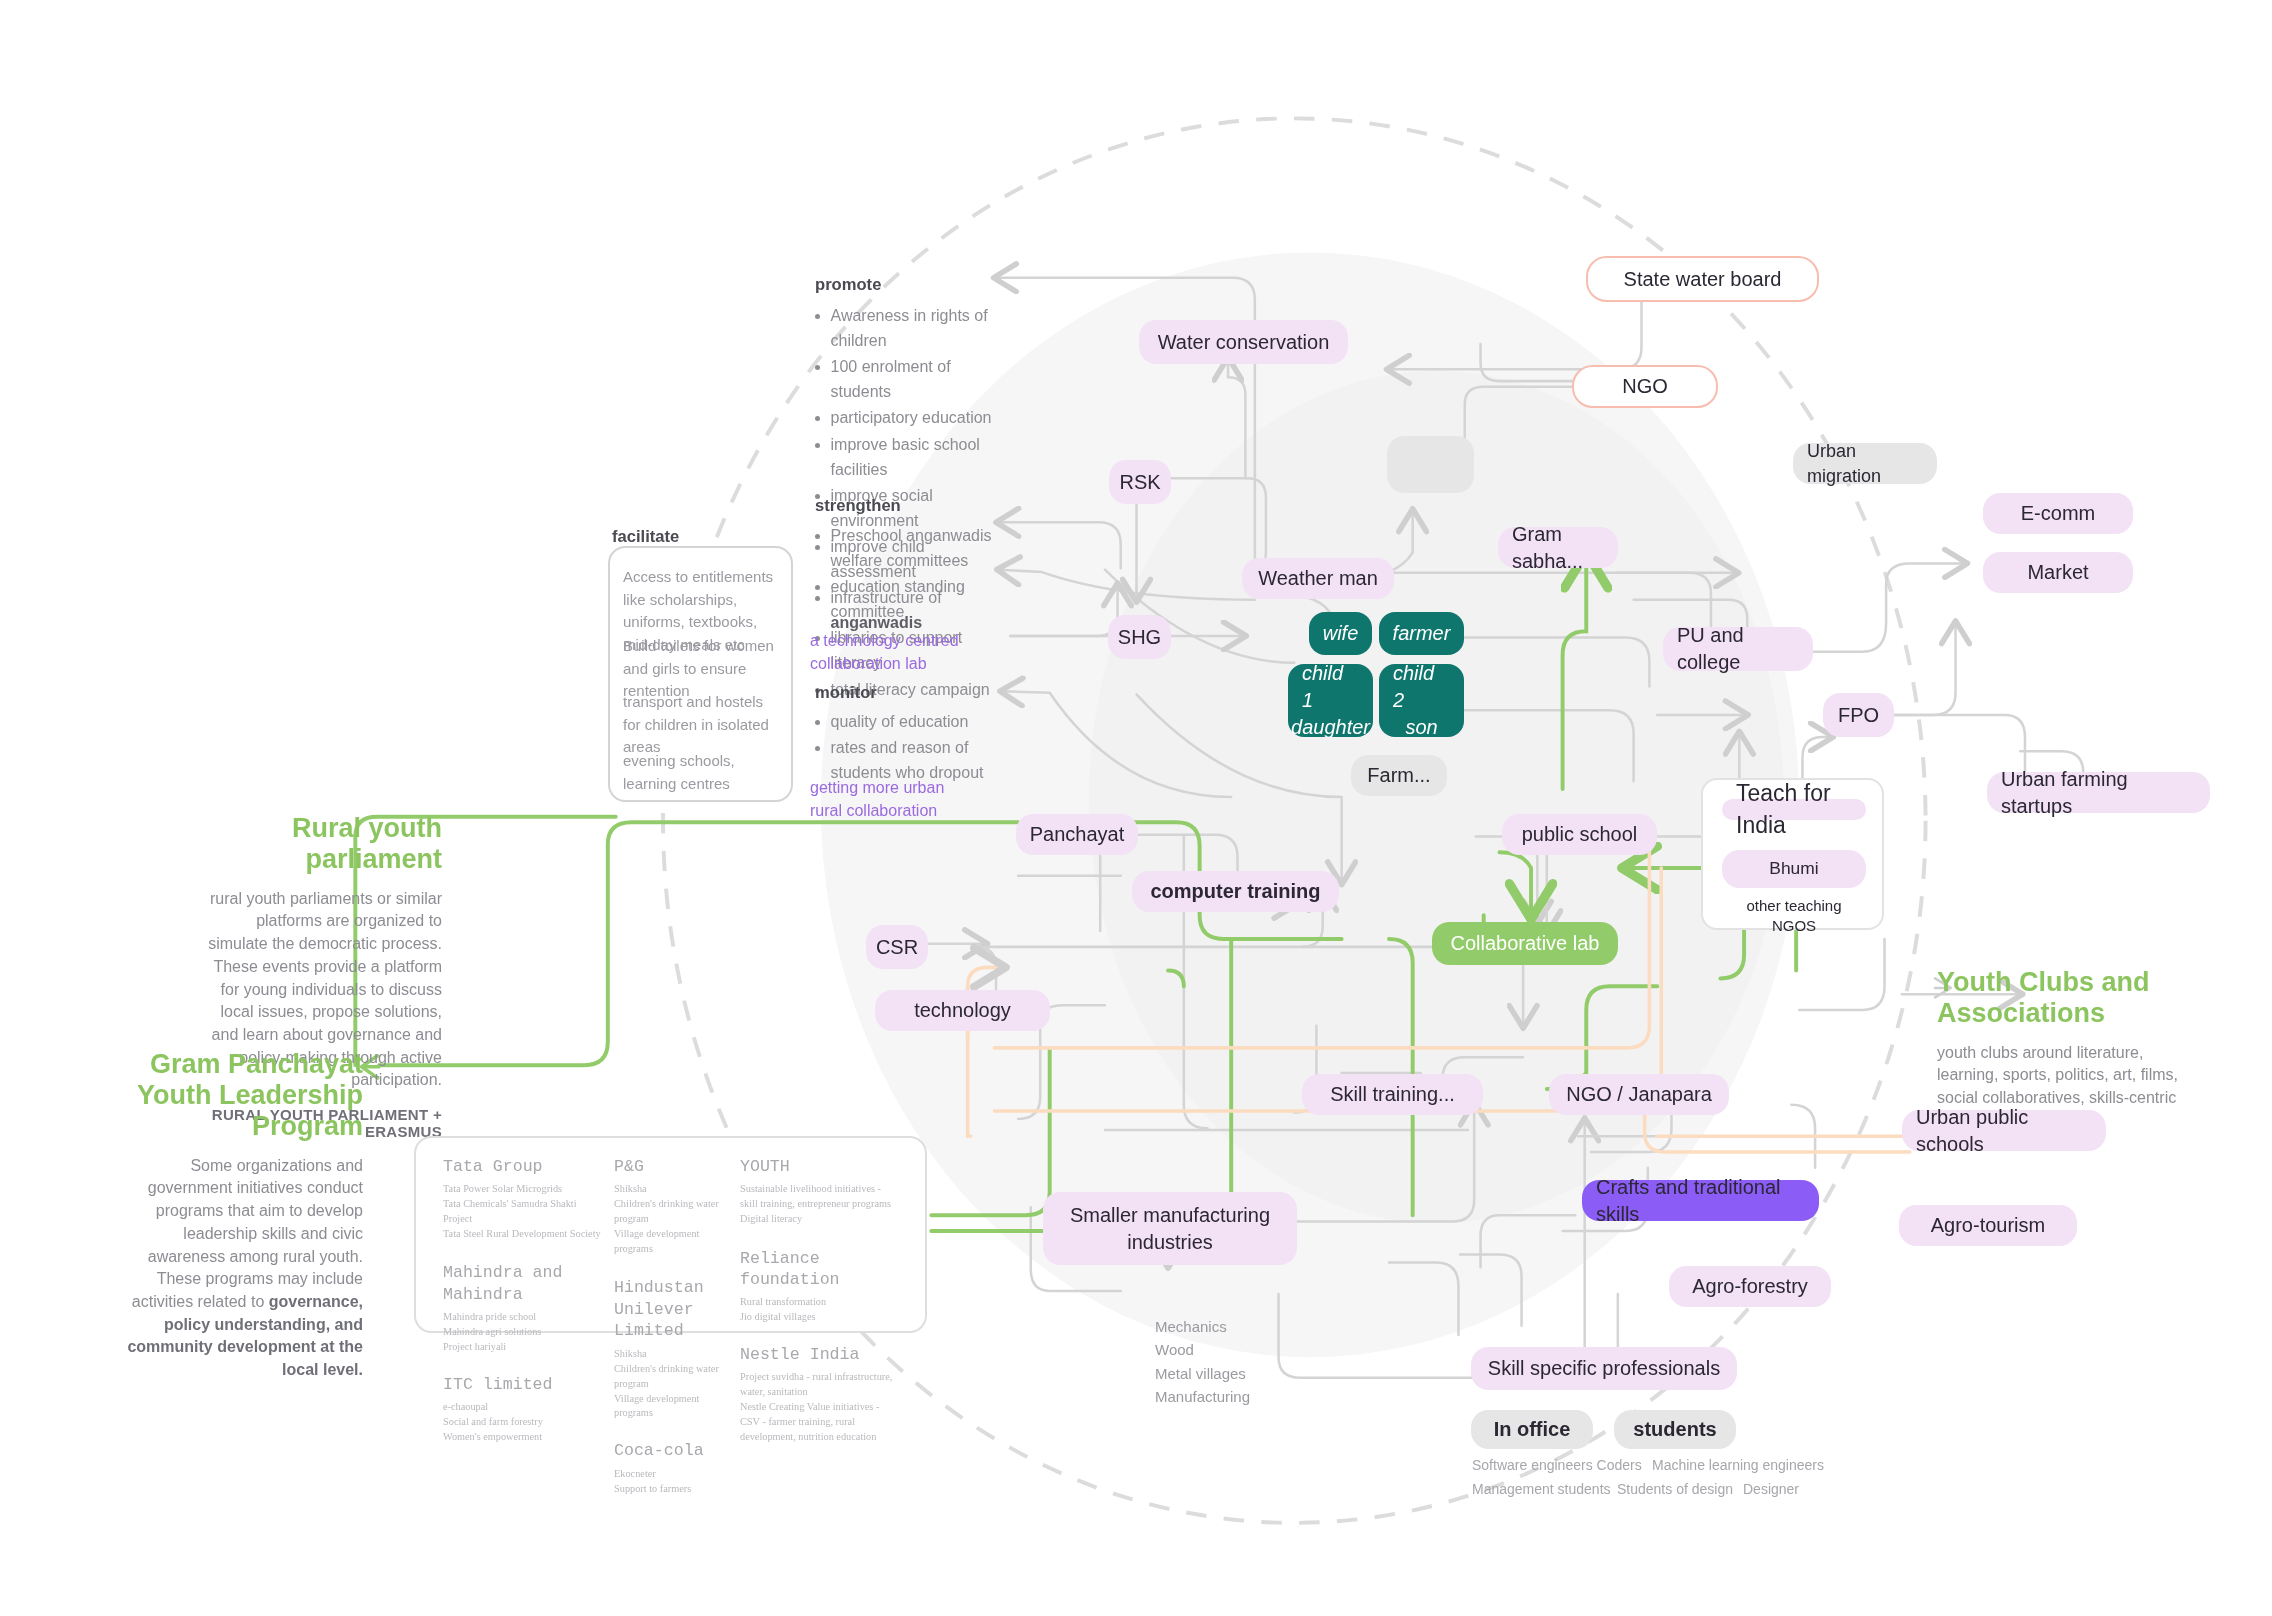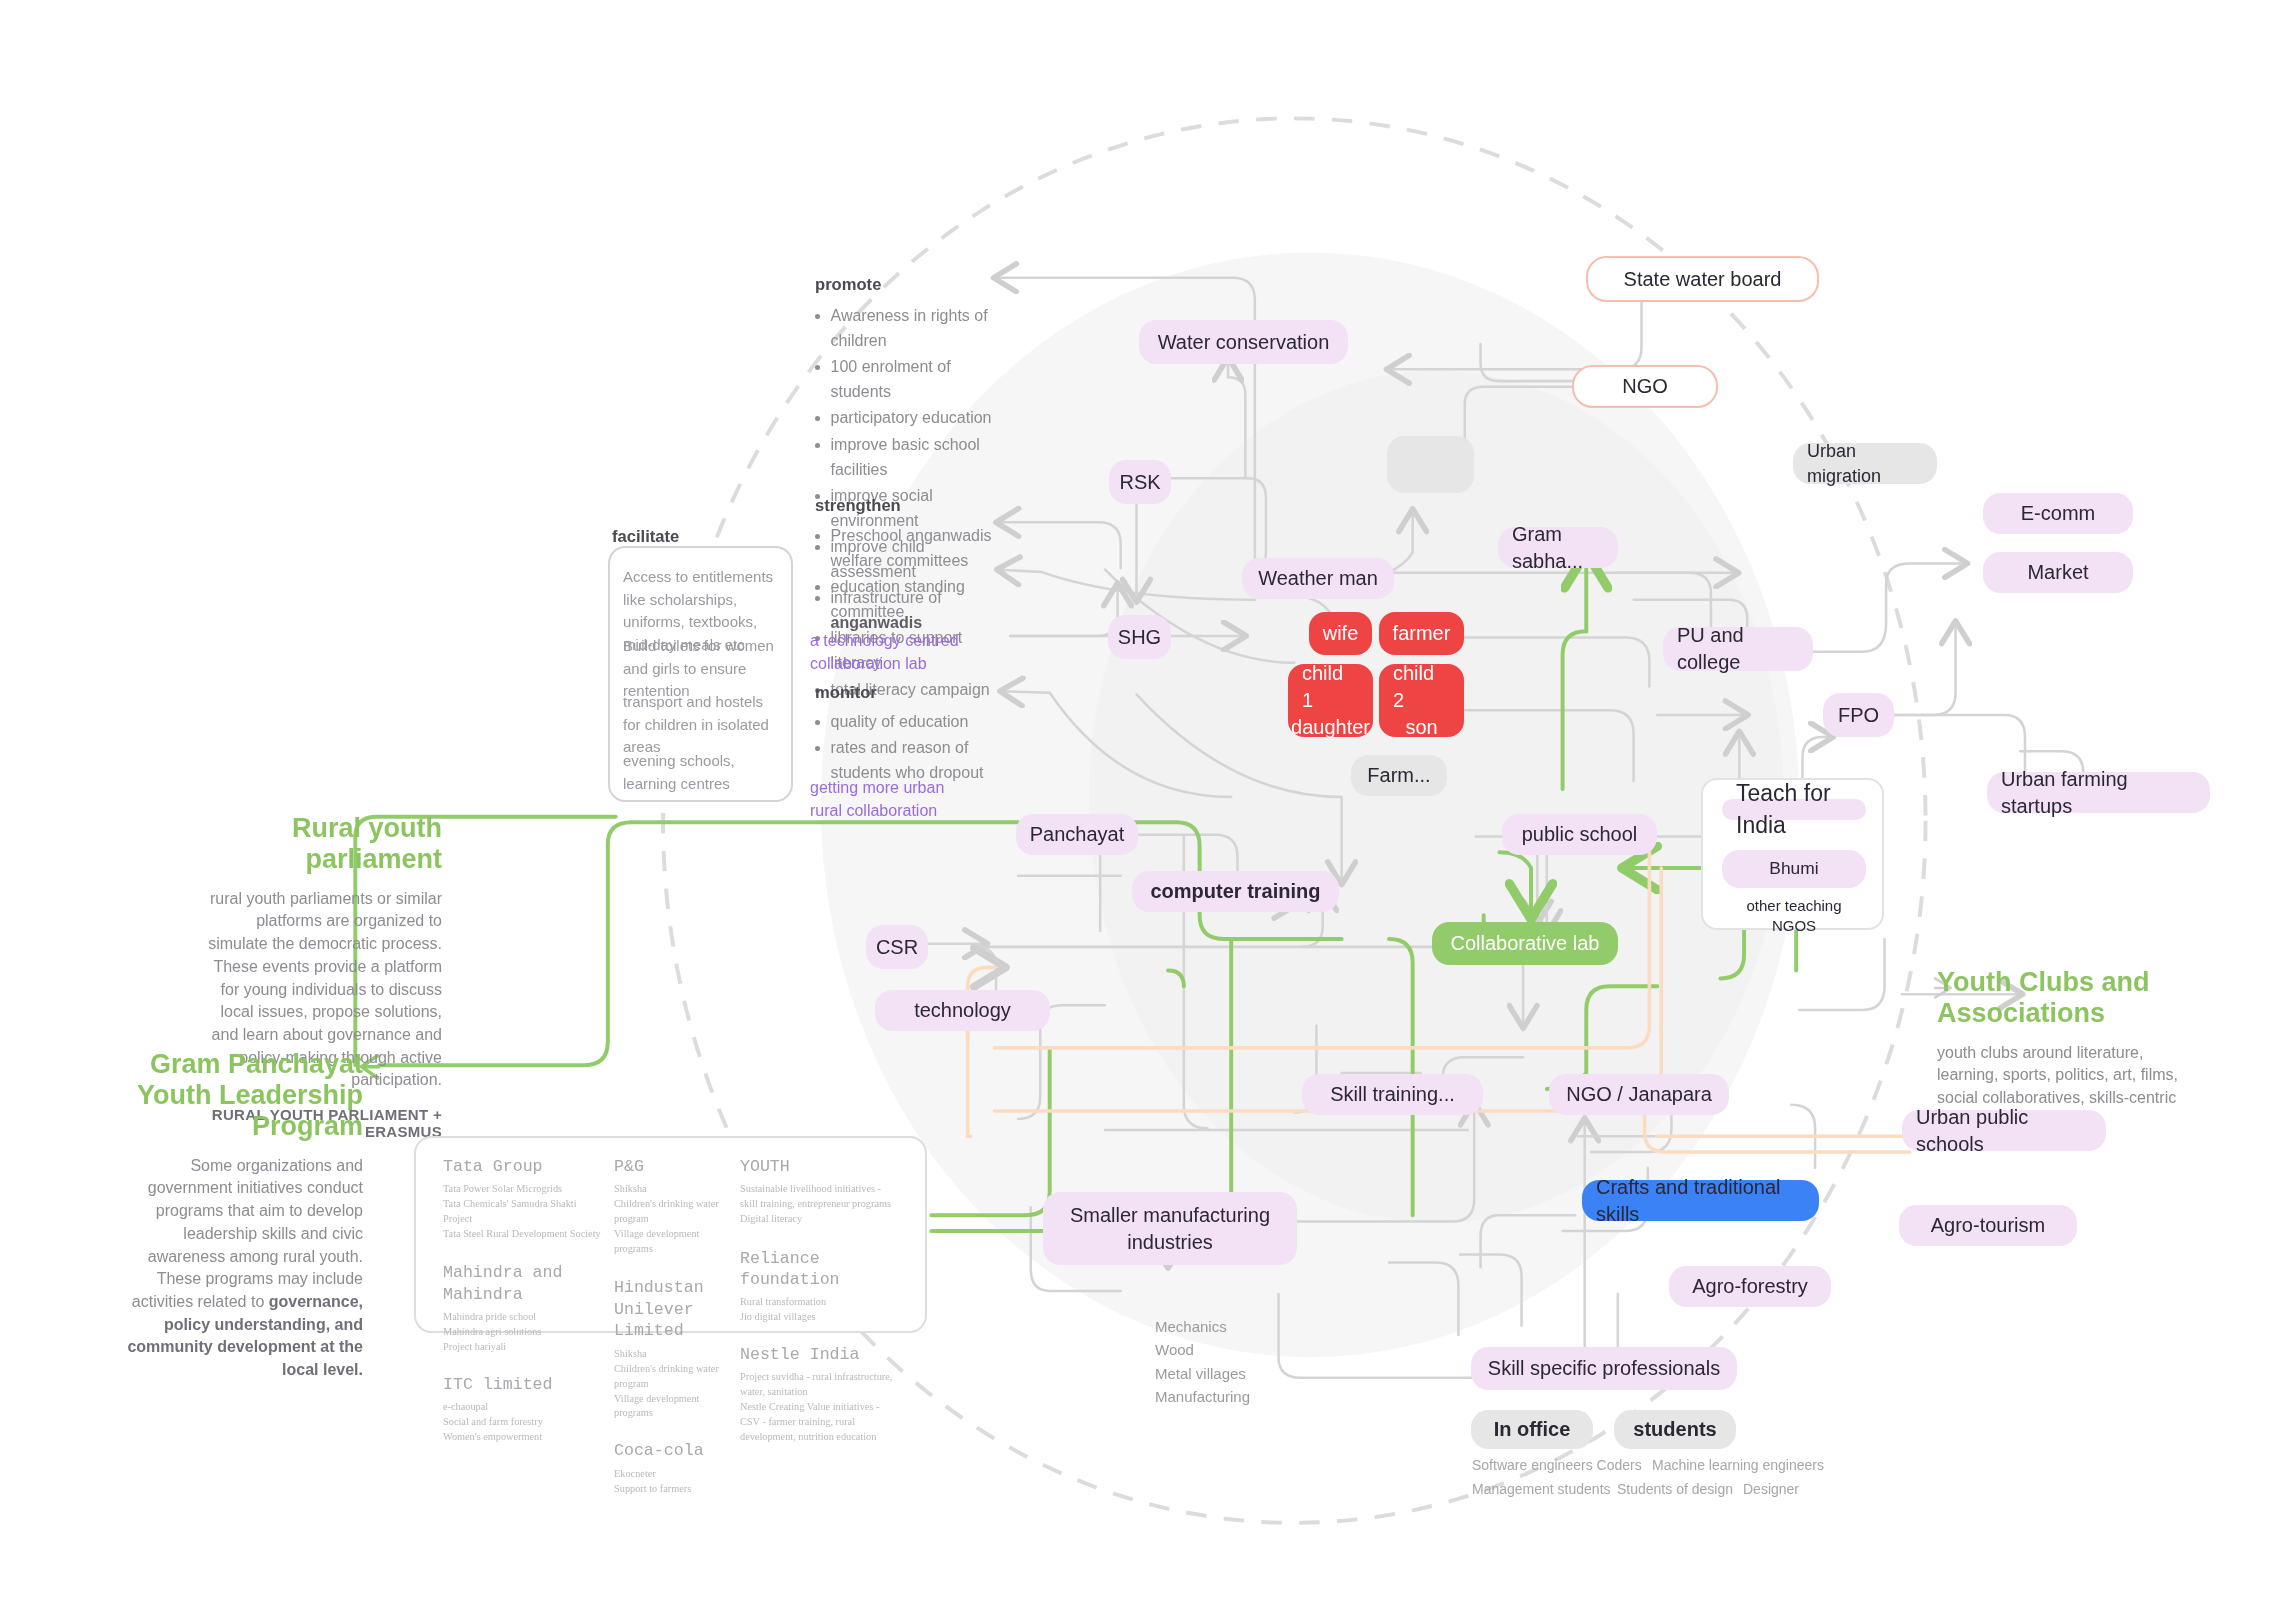--- a/index.html
+++ b/index.html
@@ -5,24 +5,24 @@
   html,body{margin:0;padding:0;background:#ffffff;}
   body{font-family:"Liberation Sans",sans-serif;}
   #canvas{position:relative;width:2273px;height:1616px;background:#fff;overflow:hidden;}
   .svglayer{position:absolute;left:0;top:0;width:2273px;height:1616px;pointer-events:none;}
 
   
   .node{position:absolute;display:flex;align-items:center;justify-content:center;
         text-align:left;border-radius:17.4px;box-sizing:border-box;
         font-size:20px;color:#2b2733;line-height:1.35;padding:0 14px;}
   .n-pink{background:#f3e1f5;}
-  .n-purple{background:#ef4444;color:#fff;border-radius:16px;}
+  .n-purple{background:#0f766e;color:#fff;border-radius:16px;font-style:italic;}
   .n-grey{background:#e6e6e6;color:#2b2733;}
   .n-green{background:#92cc6a;color:#ffffff;}
-  .n-salmon{background:#3b82f6;color:#2b2733;}
+  .n-salmon{background:#8b5cf6;color:#2b2733;}
   .n-outline{background:#ffffff;border:2.4px solid #f7bdae;color:#2b2733;border-radius:20.5px;}
   .tlabel{position:absolute;font-size:16.6px;font-weight:700;color:#4a4a52;}
   .tlist{position:absolute;color:#8c8c93;font-size:16px;line-height:1.55;}
   .tlist ul{margin:0;padding-left:20.5px;}
   .tlist li{margin:0 0 1.6px 0;}
   .tlist li b{font-weight:700;color:#5d5d66;}
   .purple-note{position:absolute;color:#9b6ae0;font-size:16px;line-height:1.45;}
 
   .card{position:absolute;border:2.4px solid #d4d4d4;border-radius:17.4px;background:#ffffff;box-sizing:border-box;}
   .card-body{position:absolute;color:#9a9aa1;font-size:16.6px;line-height:1.5;}

